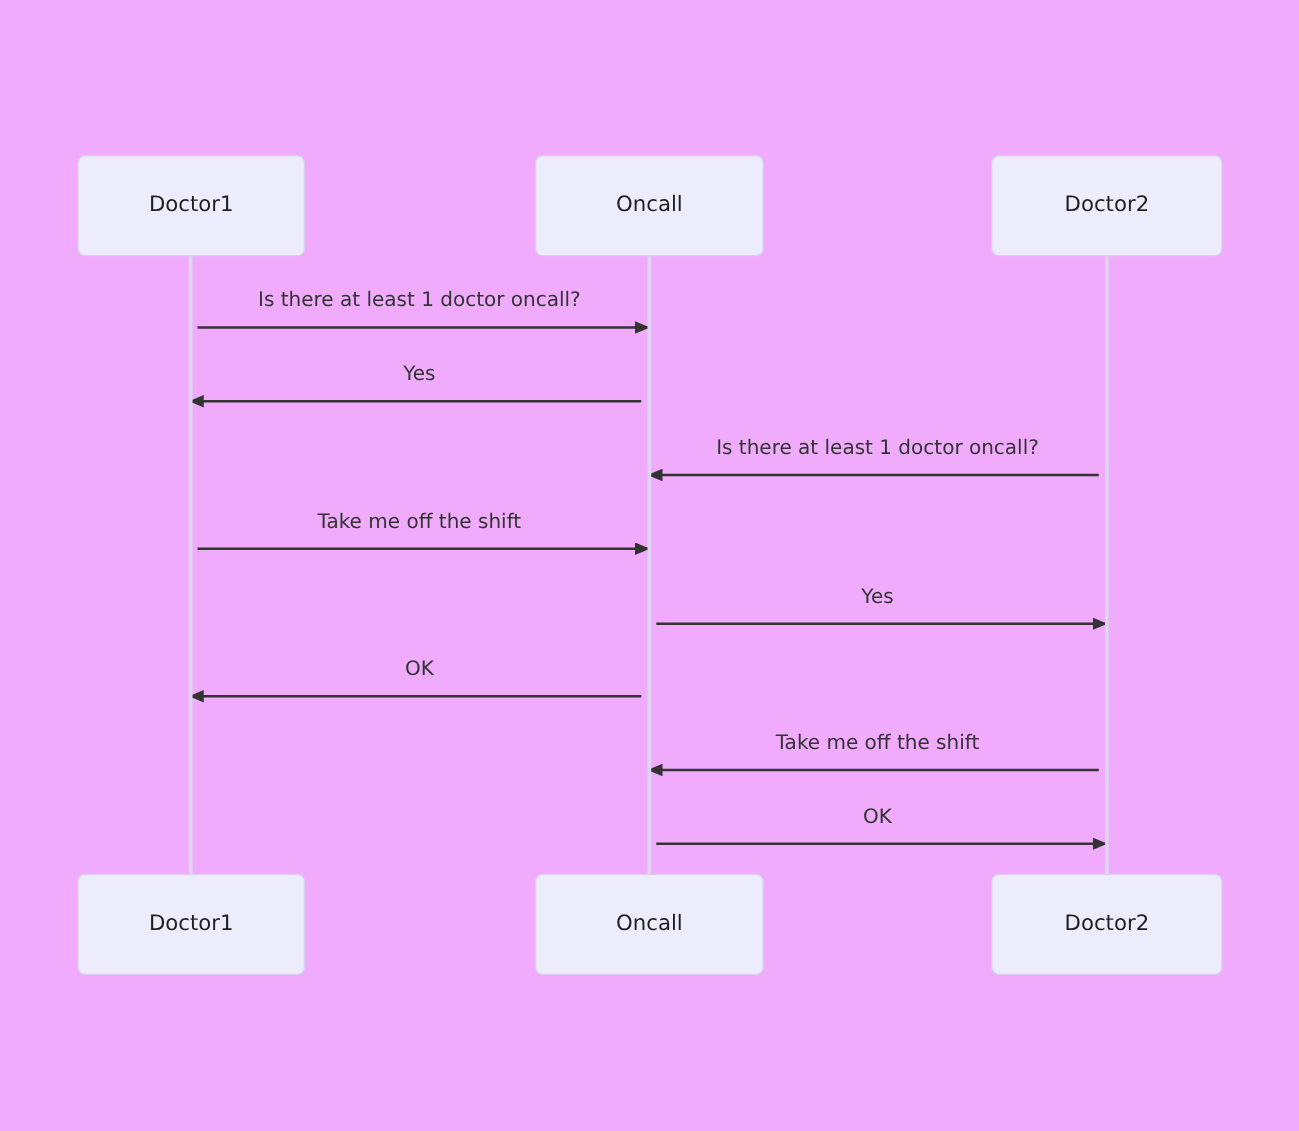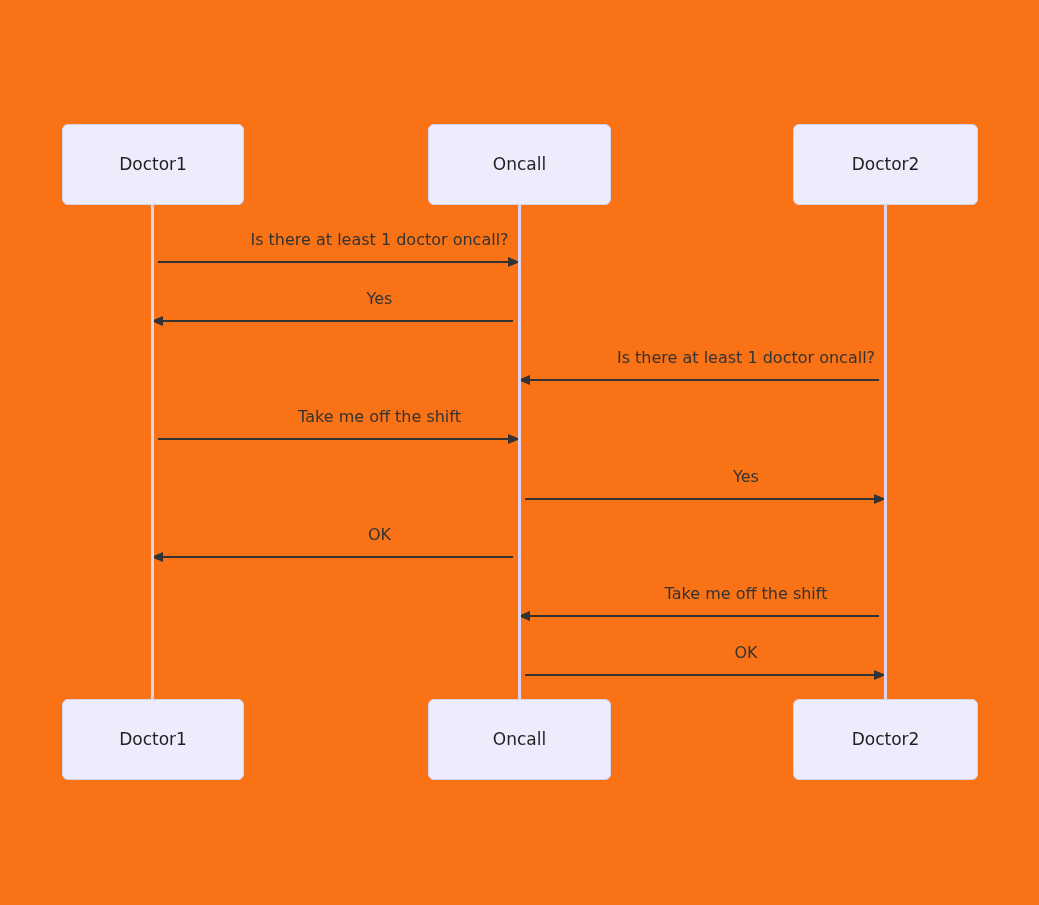--- a/index.html
+++ b/index.html
@@ -10,21 +10,21 @@
   body {
     width: 1039px;
     height: 905px;
     font-family: "DejaVu Sans", sans-serif;
     overflow: hidden;
   }
   #diagram-root {
     position: relative;
     width: 1039px;
     height: 905px;
-    background: #f97316;
+    background: #f0abfc;
   }
   #diagram-svg {
     position: absolute;
     left: 0;
     top: 0;
     width: 1039px;
     height: 905px;
     display: block;
   }
   .participant-box {
@@ -50,21 +50,20 @@
     background: #ddd5f0;
   }
   .msg-label {
     position: absolute;
     font-family: "DejaVu Sans", sans-serif;
     font-size: 16px;
     color: #333333;
     white-space: nowrap;
     transform: translateX(-50%);
     line-height: 1;
-    margin-left: 44px;
   }
 </style>
 </head>
 <body>
 
 <div id="diagram-root">
 
   <svg id="diagram-svg" viewBox="0 0 1039 905" xmlns="http://www.w3.org/2000/svg">
     <defs>
       <marker id="arrow-right" markerWidth="12" markerHeight="10" refX="11" refY="5" orient="auto" markerUnits="userSpaceOnUse">

